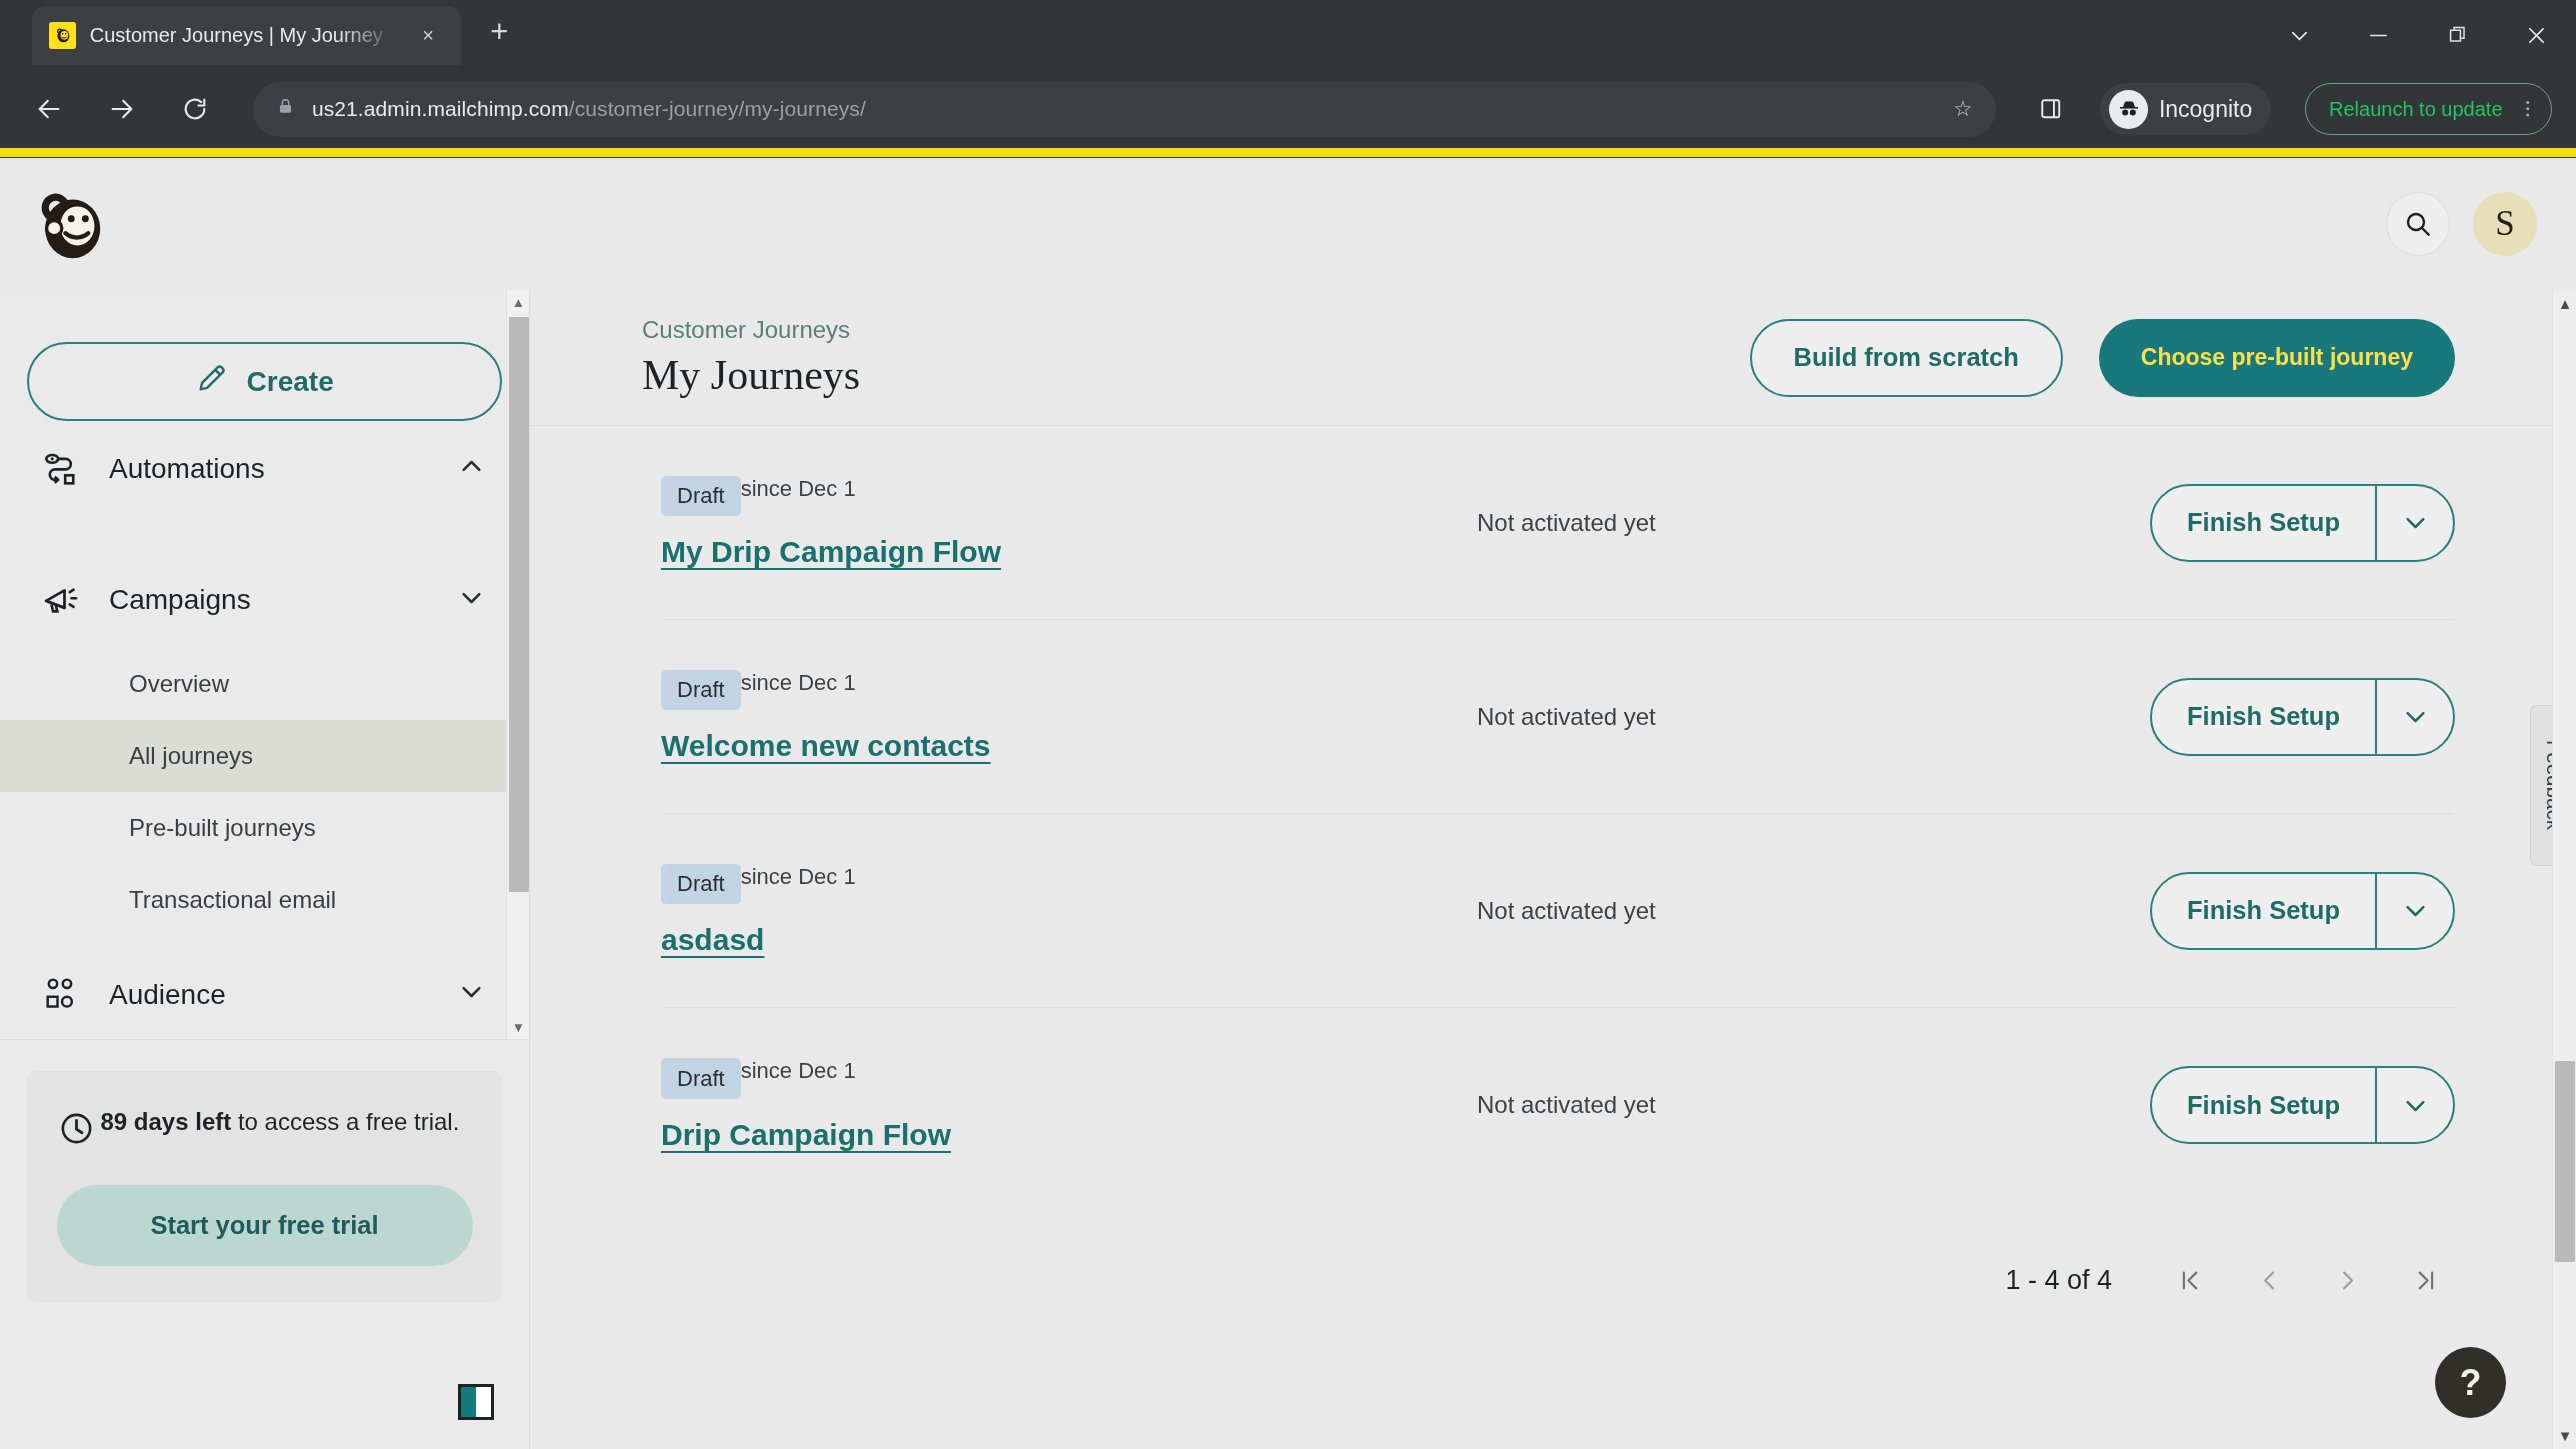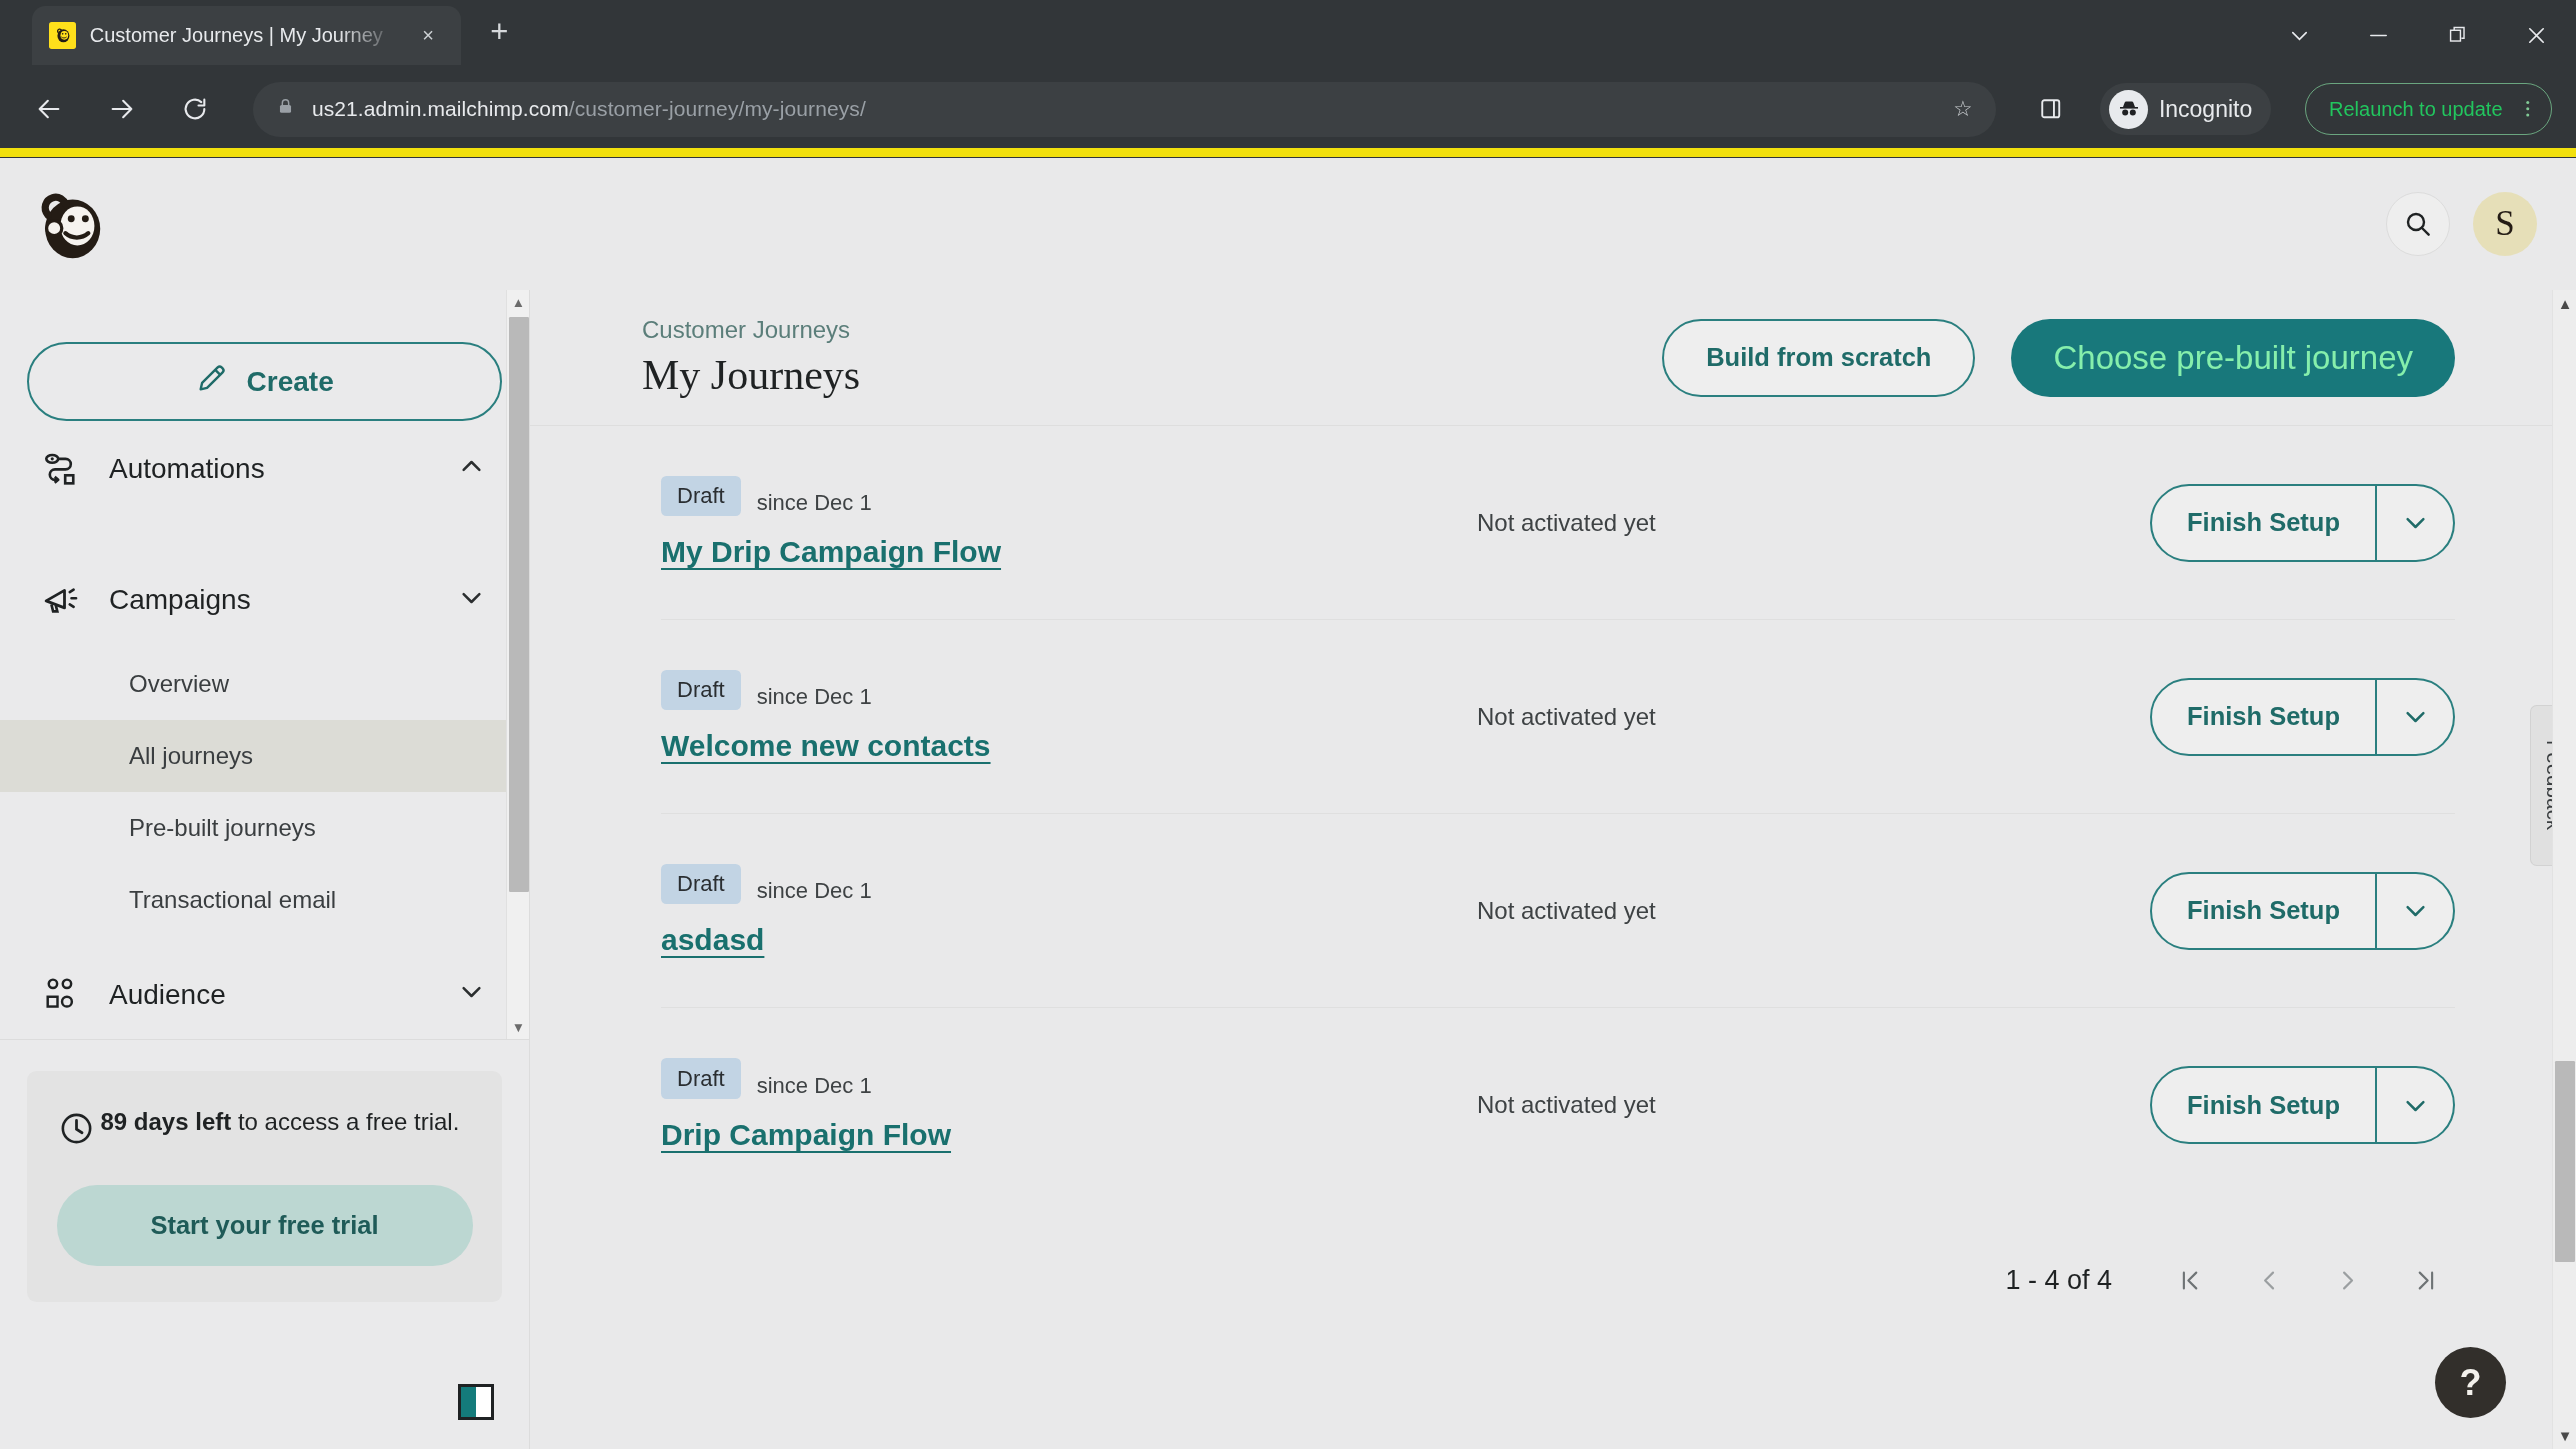--- a/index.html
+++ b/index.html
@@ -204,31 +204,31 @@
   .headbtns { display:flex; align-items:center; gap: 36px; }
   .btn-outline {
     border: 2px solid #2a7f7f; border-radius: 39px;
     height: 78px; padding: 0 42px;
     display:flex; align-items:center; justify-content:center;
     font-size: 25.5px; font-weight: 700; color:#1f6b68; background:#eeeeee;
   }
   .btn-solid {
     background:#18787b; border-radius: 39px; height: 78px; padding: 0 42px;
     display:flex; align-items:center; justify-content:center;
-    font-size: 33px; font-weight: 400; color:#86efac;
+    font-size: 23px; font-weight: 700; color:#fde047;
   }
 
   .rows { padding: 0 121px 0 131px; }
   .row {
     height: 194px; border-bottom: 1.3px solid #dfdfdf;
     display:flex; align-items:center; position:relative;
   }
   .row:last-of-type { border-bottom: none; }
   .row-left { width: 812px; flex:0 0 auto; }
-  .row-meta { display:flex; align-items:flex-end; gap: 16px; }
+  .row-meta { display:flex; align-items:flex-start; }
   .badge {
     background:#c2d4e4; color:#2a2e31; font-size: 22px;
     padding: 7.4px 16px; border-radius: 5.4px;
   }
   .since { font-size: 22px; color:#3e4244; }
   .jname {
     display:inline-block; margin-top: 19px;
     font-size: 30px; font-weight: 700; color:#19706e;
     text-decoration: underline; text-underline-offset: 6px;
     text-decoration-thickness: 2px;

